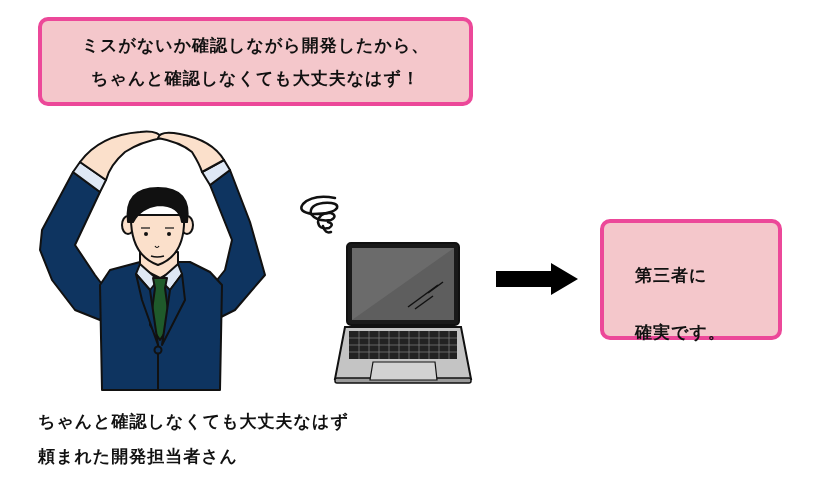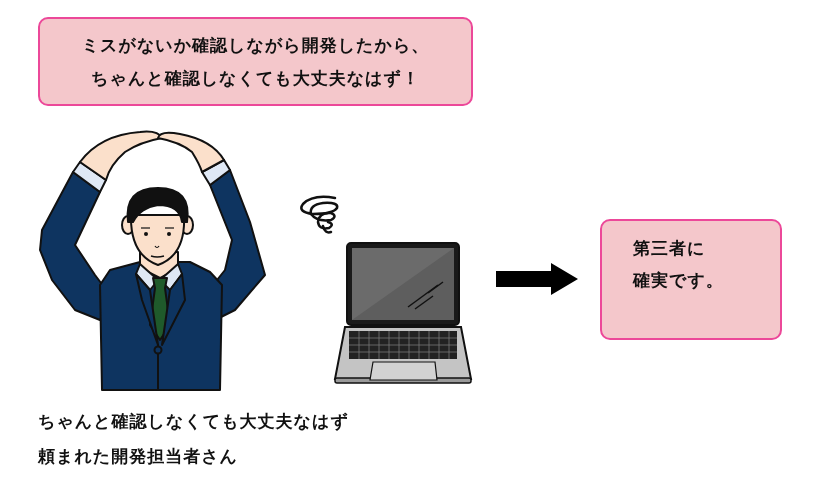--- a/index.html
+++ b/index.html
@@ -1,25 +1,25 @@
 <!DOCTYPE html>
 <html><head>
 <meta charset="utf-8">
 <style>
   html, body { margin: 0; padding: 0; background: #ffffff; }
   body { width: 820px; height: 480px; position: relative; overflow: hidden;
          font-family: "DejaVu Sans", "Liberation Sans", sans-serif; color: #111; }
-  .bubble { position: absolute; background: #f4c7cb; border: 2px solid #ec4899;
+  .bubble { position: absolute; background: #f4c7cb; border: 4px solid #ec4899;
             border-radius: 10px; box-sizing: border-box; }
   .top-bubble { left: 38px; top: 17px; width: 435px; height: 89px;
                 display: flex; flex-direction: column; justify-content: center; align-items: center; }
   .top-bubble .line { font-size: 17px; font-weight: bold; letter-spacing: 1px; line-height: 33px; }
   .right-bubble { left: 600px; top: 219px; width: 182px; height: 121px;
                   padding: 11px 0 0 31px; }
-  .right-bubble .line { font-size: 17px; font-weight: bold; line-height: 32px; letter-spacing: 1px; }
+  .right-bubble .line { font-size: 17px; font-weight: bold; line-height: 32px; letter-spacing: 1px; margin-top: 25px; }
   .caption { position: absolute; left: 38px; top: 404px; }
   .caption .line { font-size: 17px; font-weight: bold; line-height: 35px; letter-spacing: 1px; }
   svg { position: absolute; }
 </style>
 </head>
 <body>
 
 <div class="bubble top-bubble">
   <div class="line">ミスがないか確認しながら開発したから、</div>
   <div class="line">ちゃんと確認しなくても大丈夫なはず！</div>

